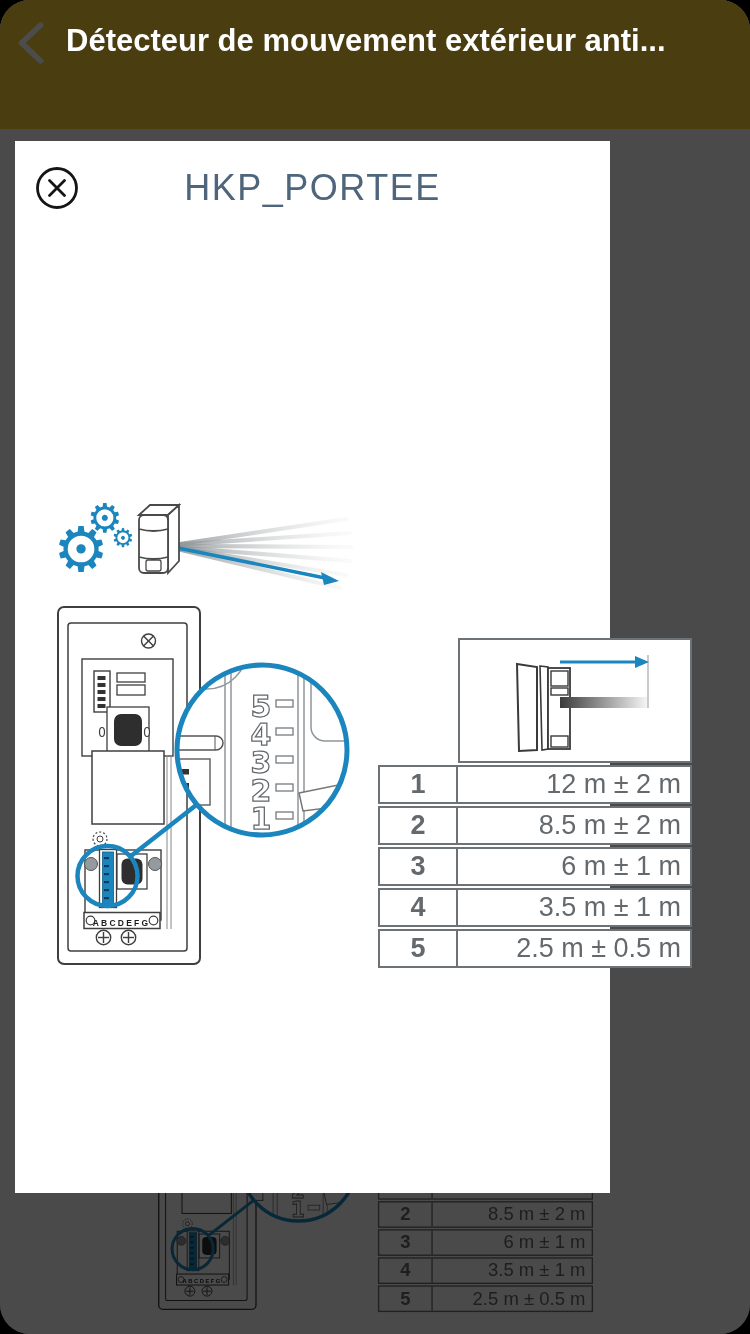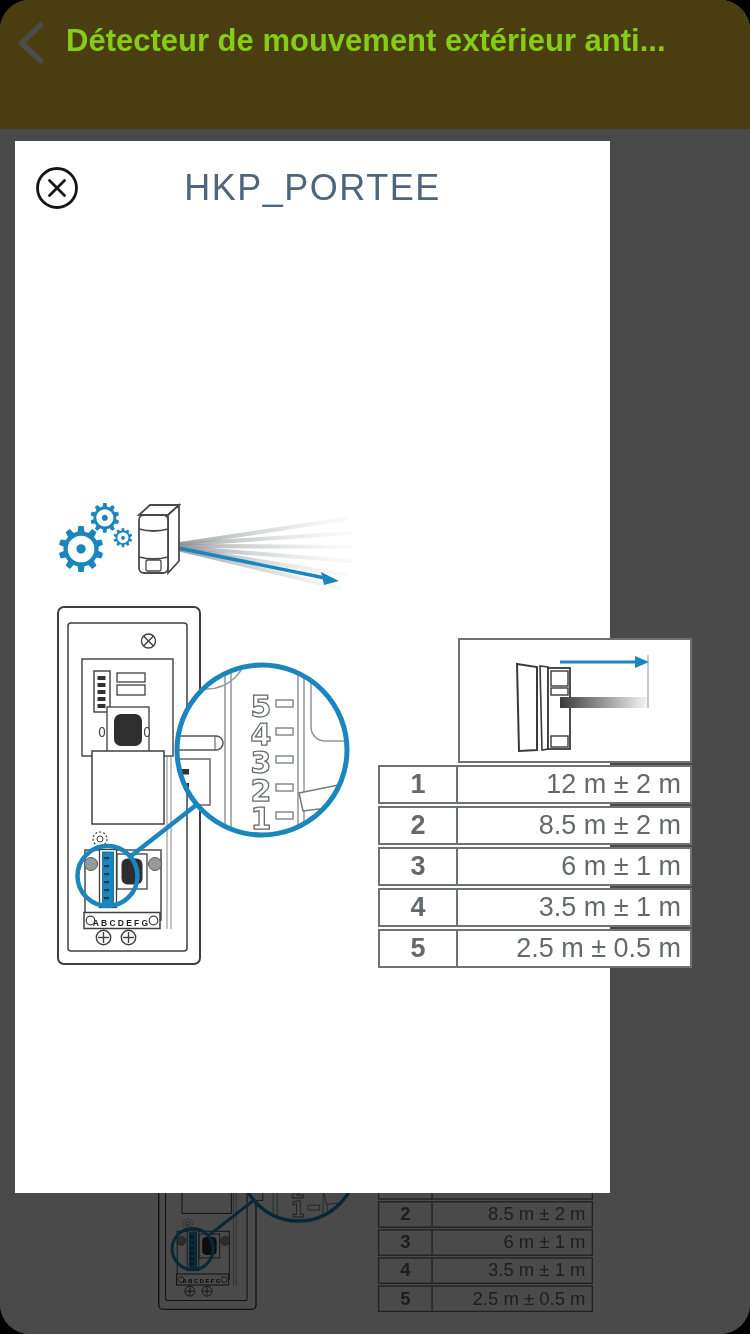--- a/index.html
+++ b/index.html
@@ -19,21 +19,21 @@
               color:#fff;font-size:20px;}
   .sig{margin:0 8px 0 16px;}
   .carrier{font-weight:500;letter-spacing:.2px;}
   .network{margin-left:14px;}
   .time{position:absolute;left:0;right:0;text-align:center;font-size:21px;font-weight:700;}
   .batt-group{position:absolute;right:12px;top:0;height:44px;display:flex;align-items:center;gap:6px;}
   .batt-pct{font-size:21px;}
   .nav-row{position:relative;height:85px;}
   .back-btn{position:absolute;left:14px;top:20px;width:34px;height:46px;}
   .nav-title{position:absolute;left:66px;top:0;right:10px;line-height:82px;font-size:31px;
-             font-weight:600;color:#84cc16;white-space:nowrap;overflow:hidden;}
+             font-weight:600;color:#ffffff;white-space:nowrap;overflow:hidden;}
 
   
   .modal{position:absolute;left:15px;top:141px;width:595px;height:1052px;background:#fff;z-index:10;}
   .close-btn{position:absolute;left:19px;top:24px;width:46px;height:46px;background:none;border:none;padding:0;cursor:pointer;}
   .modal-title{position:absolute;top:26px;left:0;right:0;text-align:center;font-size:36px;
                font-weight:400;color:#4e657c;letter-spacing:1.5px;}
 
   
   .figure{position:absolute;left:0;top:0;width:719px;height:1052px;}
   .icon-cluster{position:absolute;left:38px;top:350px;width:312px;height:118px;}

